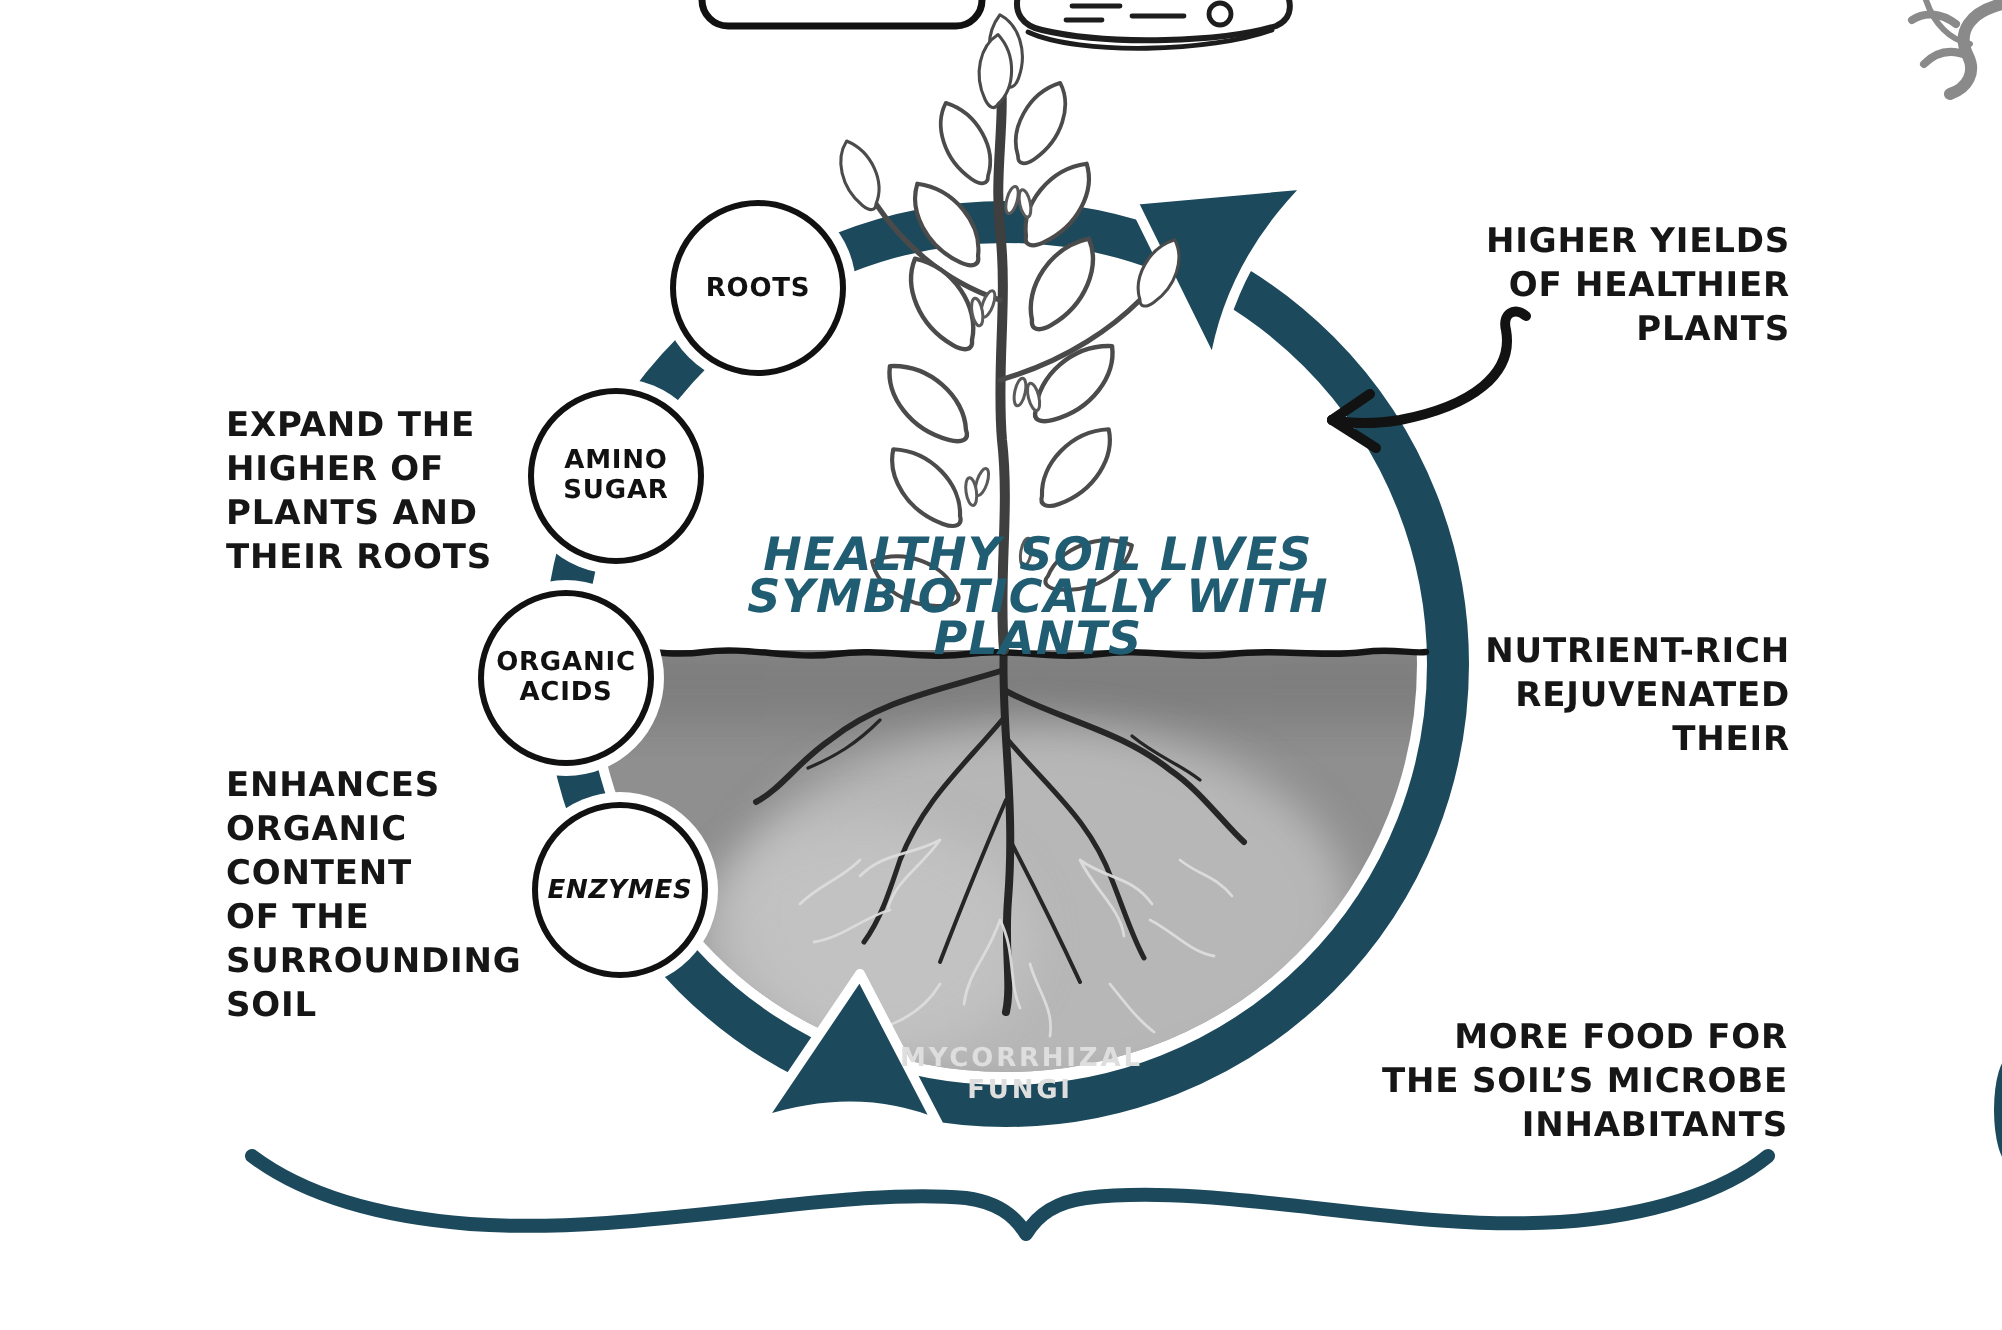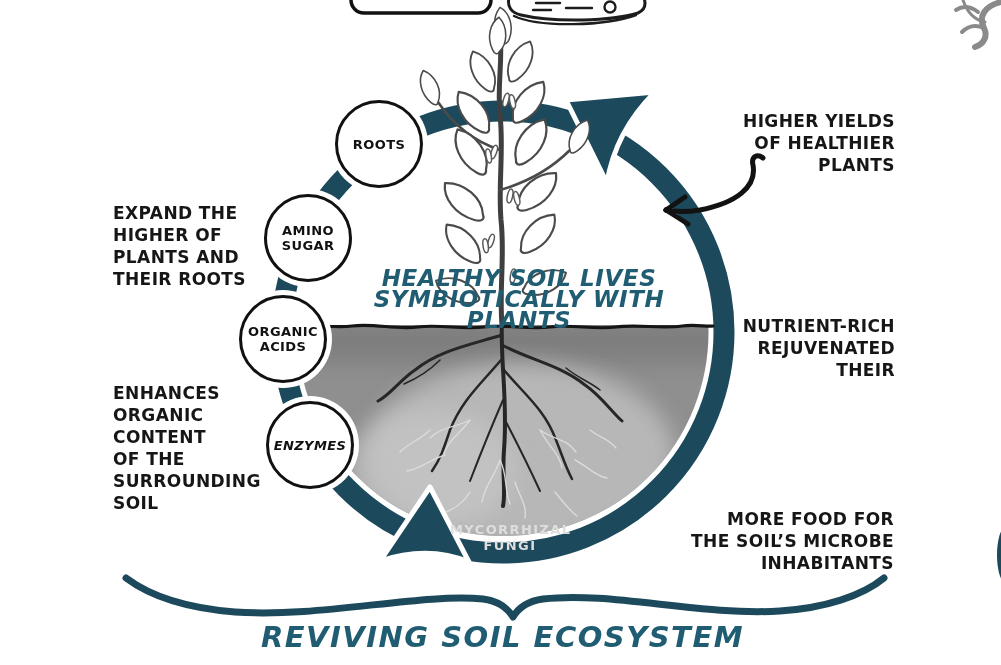--- a/index.html
+++ b/index.html
@@ -222,14 +222,13 @@
 THEIR</div>
   <div class="note right" style="left:672px;top:508px;width:222px;">MORE FOOD FOR
 THE SOIL’S MICROBE
 INHABITANTS</div>
 
   <div class="center-caption">HEALTHY SOIL LIVES
 SYMBIOTICALLY WITH PLANTS</div>
   <div class="soil-label">MYCORRHIZAL
 FUNGI</div>
 
-  <div class="footer-title">REVIVING SOIL ECOSYSTEM</div>
 </div>
 
 </body></html>

